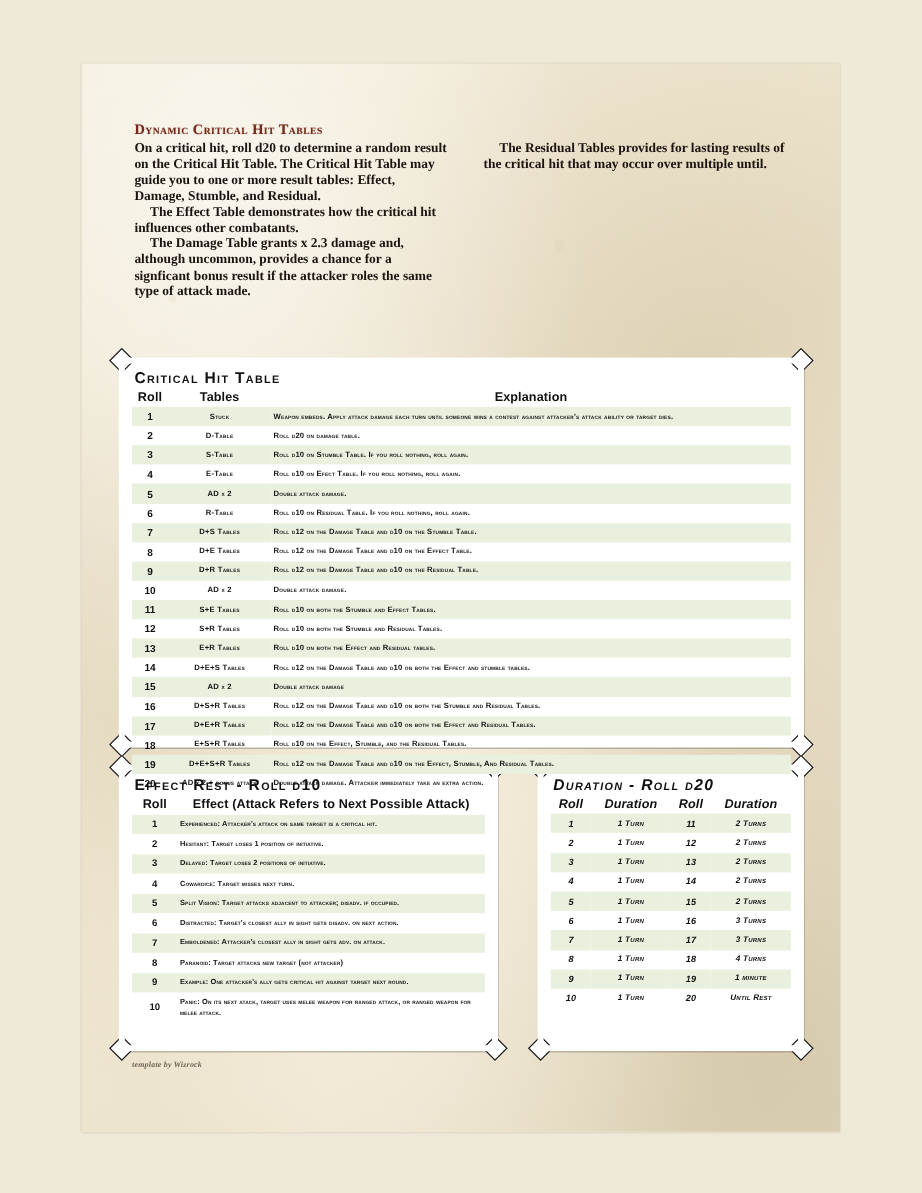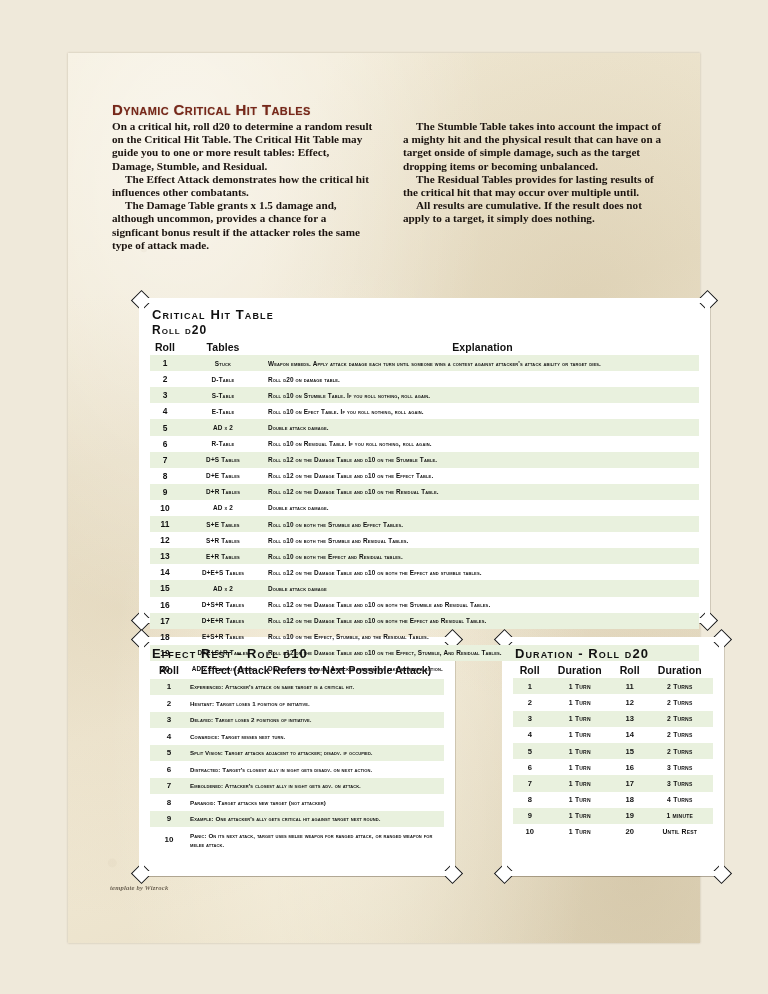--- a/index.html
+++ b/index.html
@@ -35,23 +35,23 @@
       radial-gradient(circle at 21% 57%, rgba(150,125,85,.10) 0 7px, transparent 8px),
       radial-gradient(circle at 52% 71%, rgba(150,125,85,.13) 0 4px, transparent 5px),
       radial-gradient(circle at 76% 85%, rgba(150,125,85,.15) 0 5px, transparent 6px),
       radial-gradient(circle at 7% 91%,  rgba(150,125,85,.12) 0 4px, transparent 5px);
     pointer-events:none;
   }
 
   
   #intro{position:absolute;left:44px;top:48px;width:552px;}
   #doc-title{
-    font-family:Liberation Sans, sans-serif;
+    font-family:Liberation Serif, serif;
     color:#77281a;
-    font-size:15px;
+    font-size:12px;
     font-weight:bold;
     font-variant:small-caps;
     letter-spacing:.4px;
     margin:0 0 2px 0;
     text-shadow:0 0 1px rgba(90,40,25,.4);
   }
   .cols{display:flex;gap:30px;}
   .col{width:261px;}
   .col p{
     margin:0;
@@ -62,21 +62,20 @@
     text-align:left;
   }
   .col p.ind{text-indent:13px;}
 
   
   .box{
     position:absolute;
     background:#ffffff;
     border:1.4px solid #141414;
     box-shadow:1.5px 2px 0 rgba(60,45,25,.35);
-    margin-left:40px;
   }
   .box .nick{
     position:absolute;width:13px;height:13px;
     background:#ffffff;
     border:1.4px solid #141414;
     transform:rotate(45deg);
   }
   .nick.tl{left:-7px;top:-7px;}
   .nick.tr{right:-7px;top:-7px;}
   .nick.bl{left:-7px;bottom:-7px;}
@@ -140,21 +139,21 @@
 
   
   #effect-box{left:32px;top:585px;width:312px;height:235px;}
   #eff-table td.e-roll{width:34px;text-align:center;font-size:8px;}
   #eff-table td.e-txt{font-size:6.2px;font-variant:small-caps;letter-spacing:.1px;line-height:9px;}
   #eff-table th.eh-roll{width:34px;text-align:center;}
   #eff-table tr{height:16.5px;}
   #eff-table tr.tall{height:25px;}
 
   
-  #dur-box{left:395px;top:585px;width:218px;height:235px;}
+  #dur-box{left:381px;top:585px;width:218px;height:235px;font-style:italic;}
   #dur-table td{font-size:7.6px;text-align:center;}
   #dur-table td.d-val{font-size:6.8px;font-variant:small-caps;letter-spacing:.2px;}
   #dur-table th{text-align:center;font-size:10.5px;}
   #dur-table tr{height:16.2px;}
 
   #credit{
     position:absolute;left:42px;top:831px;
     font-family:"Liberation Serif", serif;
     font-style:italic;font-weight:bold;
     font-size:6.6px;color:#6d6354;letter-spacing:.2px;
@@ -164,43 +163,40 @@
 <body>
 
 <div id="page">
   <div id="grain"></div>
 
   <div id="intro">
     <div id="doc-title">Dynamic Critical Hit Tables</div>
     <div class="cols">
       <div class="col">
         <p>On a critical hit, roll d20 to determine a random result on the Critical Hit Table.  The Critical Hit Table may guide you to one or more result tables: Effect, Damage, Stumble, and Residual.</p>
-        <p class="ind">The Effect Attack demonstrates how the critical hit influences other combatants.</p>
-        <p class="ind">The Damage Table grants x 1.5 damage and, although uncommon, provides a chance for a signficant bonus result if the attacker roles the same type of attack made.</p>
+        <p class="ind">The Effect Table demonstrates how the critical hit influences other combatants.</p>
+        <p class="ind">The Damage Table grants x 2.3 damage and, although uncommon, provides a chance for a signficant bonus result if the attacker roles the same type of attack made.</p>
       </div>
       <div class="col">
-        <p class="ind">The Stumble Table takes into account the impact of a mighty hit and the physical result that can have on a target onside of simple damage, such as the target dropping items or becoming unbalanced.</p>
         <p class="ind">The Residual Tables provides for lasting results of the critical hit that may occur over multiple until.</p>
-        <p class="ind">All results are cumulative.  If the result does not apply to a target, it simply does nothing.</p>
       </div>
     </div>
   </div>
 
   <div class="box" id="crit-box">
     <div class="nick tl"></div>
     <div class="nick tr"></div>
     <div class="nick bl"></div>
     <div class="nick br"></div>
     <div class="mask t"></div>
     <div class="mask b"></div>
     <div class="mask l"></div>
     <div class="mask r"></div>
     <div class="box-inner">
       <div class="bx-title">Critical Hit Table</div>
-      <div class="bx-sub">Roll d20</div>
       <table id="crit-table">
         <thead>
           <tr>
             <th class="h-roll">Roll</th>
             <th class="h-res">Tables</th>
             <th>Explanation</th>
           </tr>
         </thead>
         <tbody id="crit-body">
             <tr class="alt">

